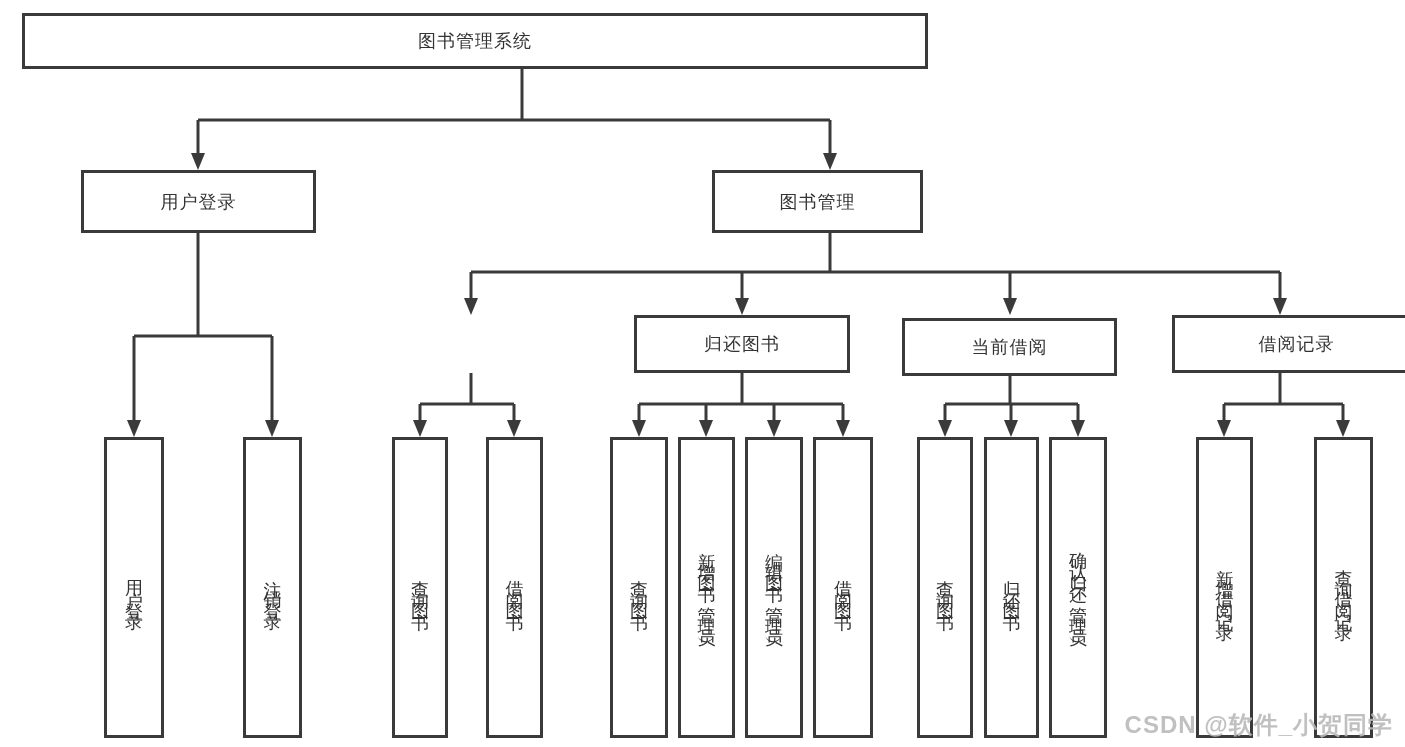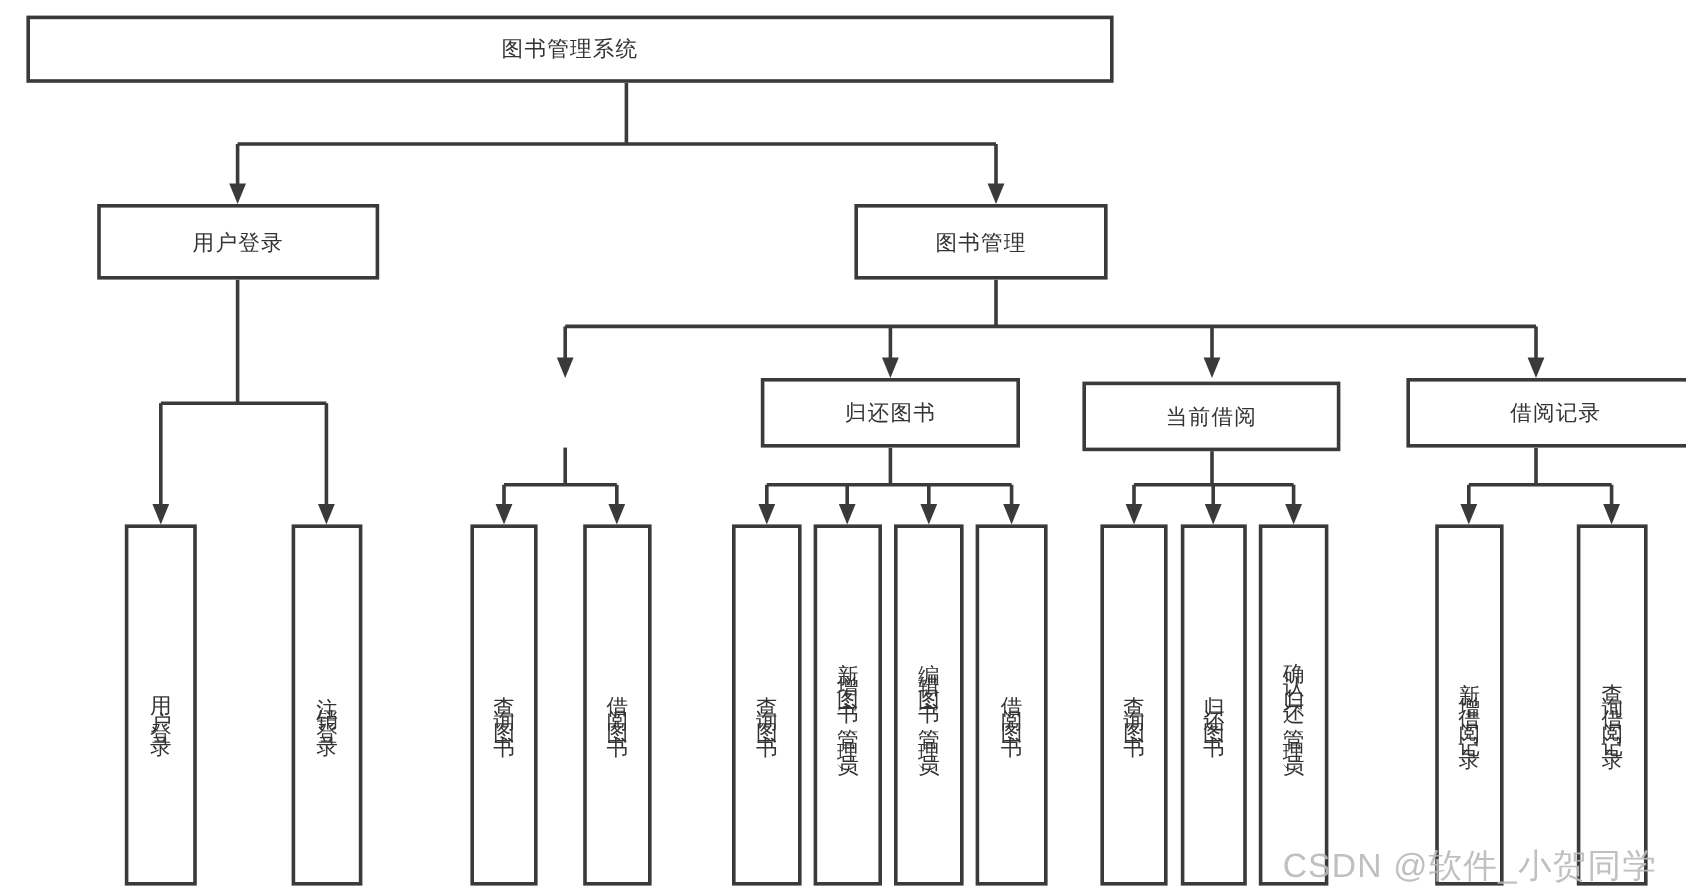--- a/index.html
+++ b/index.html
@@ -58,27 +58,28 @@
   .n-leaf-5  { left: 678px;  top: 437px; width: 57px; height: 301px; }
   .n-leaf-6  { left: 745px;  top: 437px; width: 58px; height: 301px; }
   .n-leaf-7  { left: 813px;  top: 437px; width: 60px; height: 301px; }
   .n-leaf-8  { left: 917px;  top: 437px; width: 56px; height: 301px; }
   .n-leaf-9  { left: 984px;  top: 437px; width: 55px; height: 301px; }
   .n-leaf-10 { left: 1049px; top: 437px; width: 58px; height: 301px; }
   .n-leaf-11 { left: 1196px; top: 437px; width: 57px; height: 301px; }
   .n-leaf-12 { left: 1314px; top: 437px; width: 59px; height: 301px; }
   .watermark {
     position: absolute;
-    right: 24px;
+    right: 12px;
     bottom: 6px;
     z-index: 5;
-    font-size: 28px;
+    font-size: 24px;
     color: rgba(185, 185, 185, 0.9);
     letter-spacing: 1px;
     white-space: nowrap;
+    font-weight: bold;
   }
 </style>
 </head>
 <body>
 
 <div class="stage">
 
   <svg class="connector-svg" viewBox="0 0 1405 747">
     <g stroke="#3a3a3a" stroke-width="3" fill="none">
 

